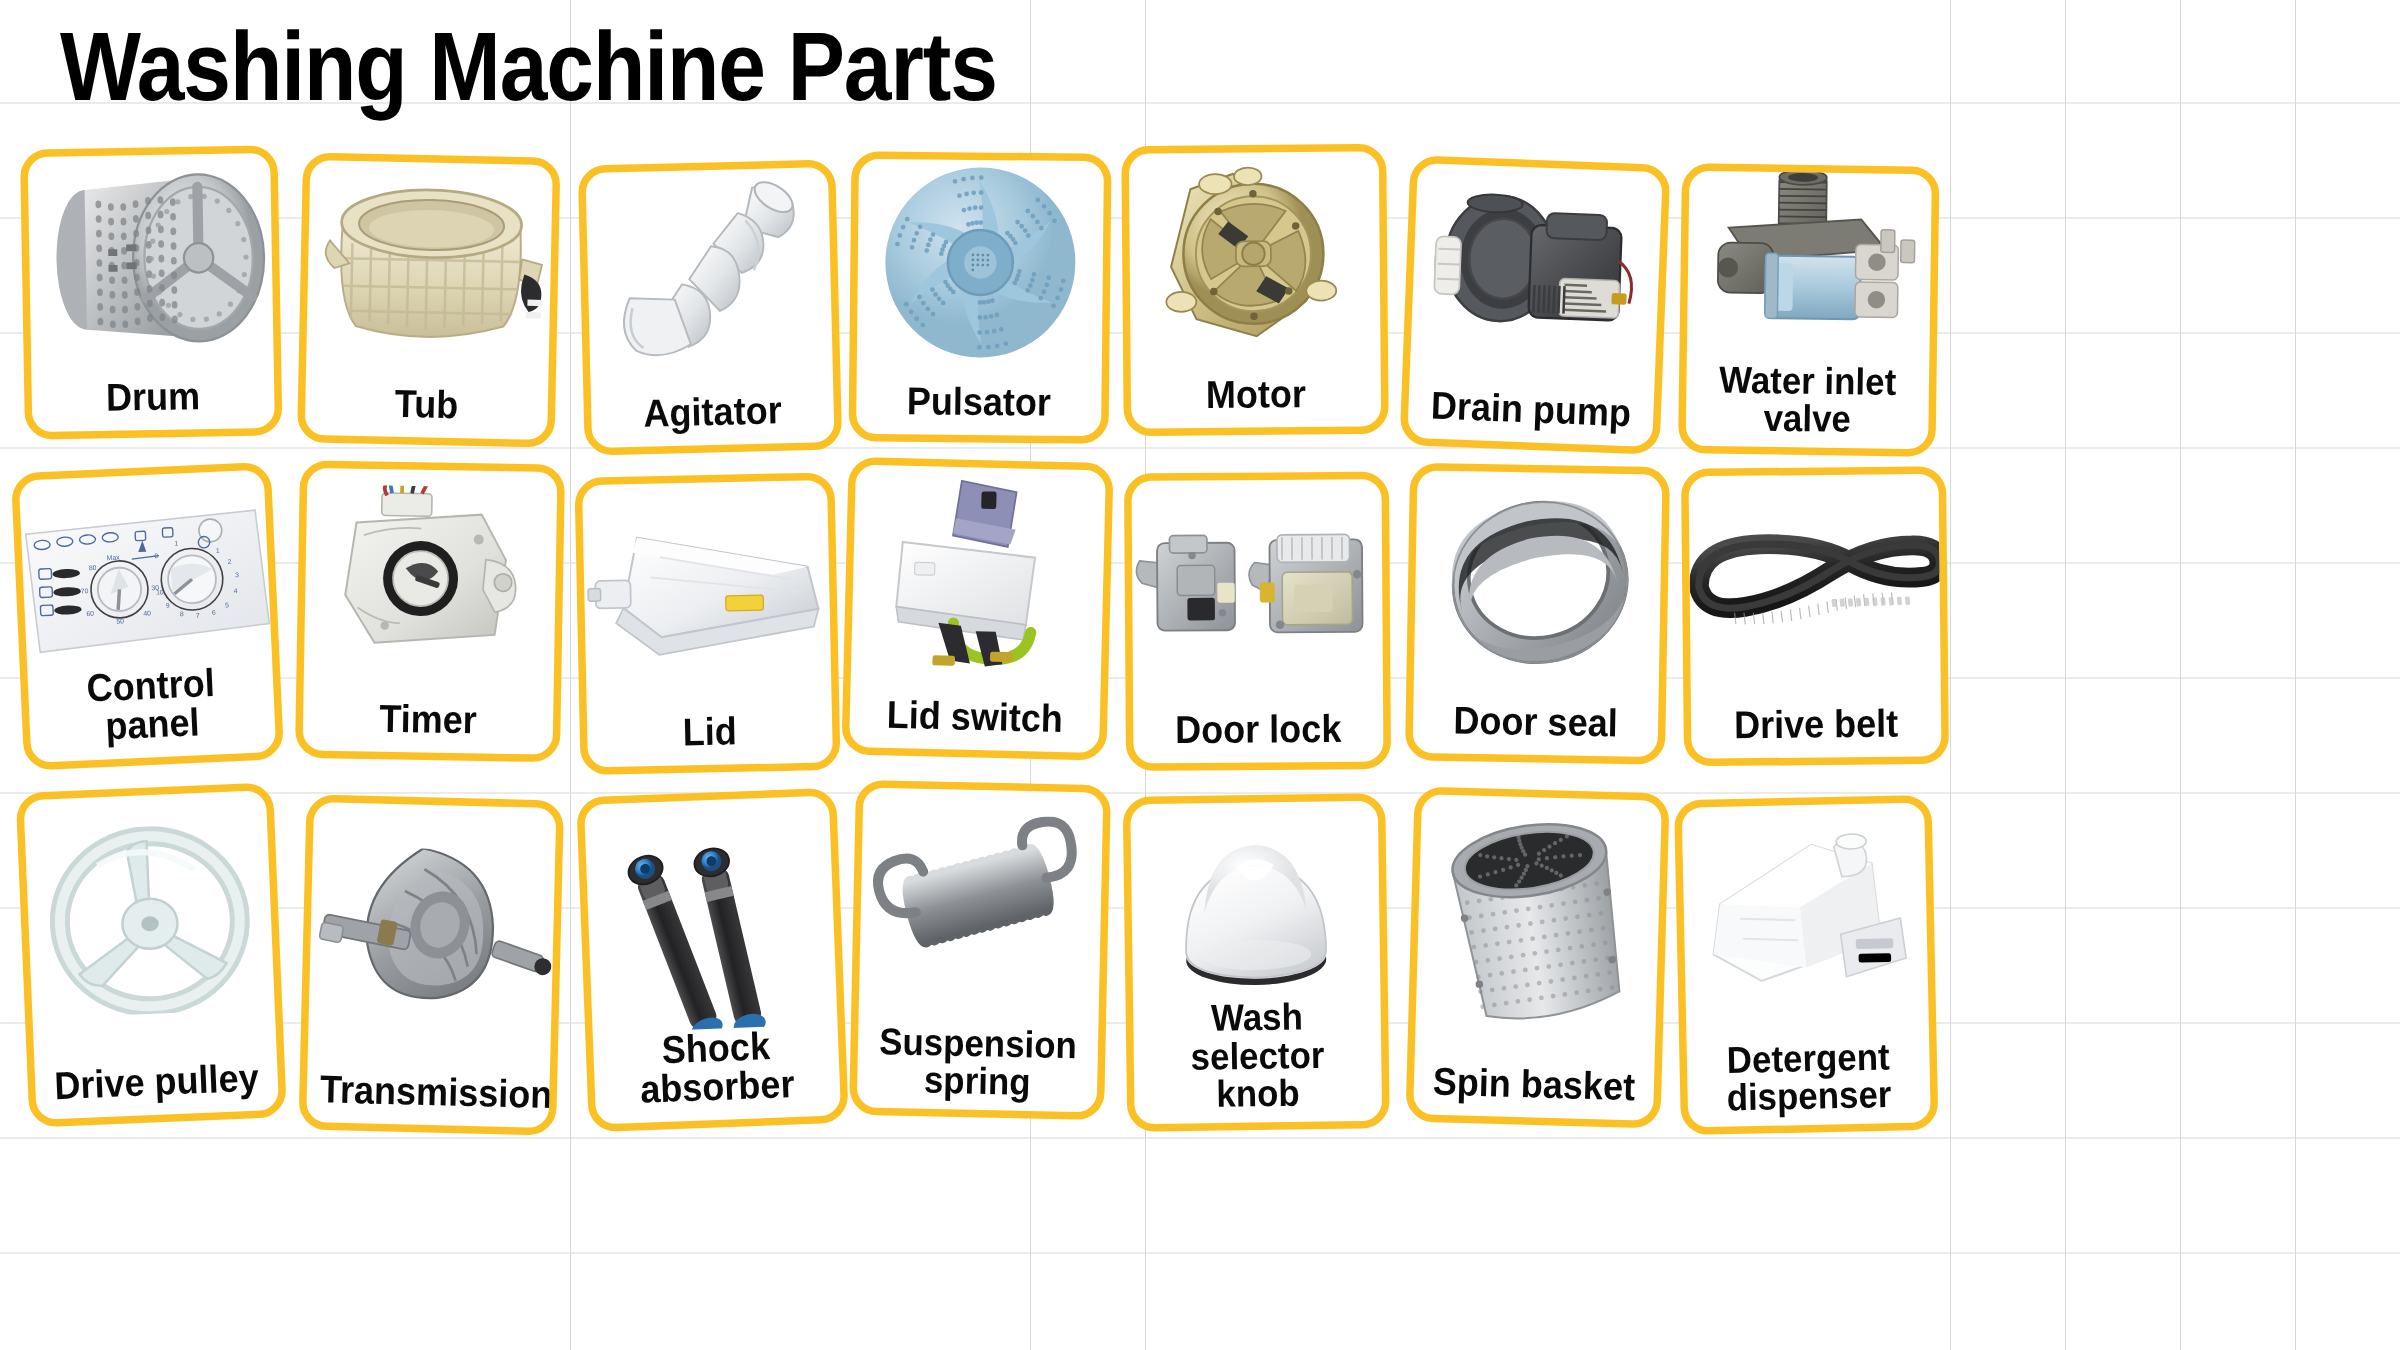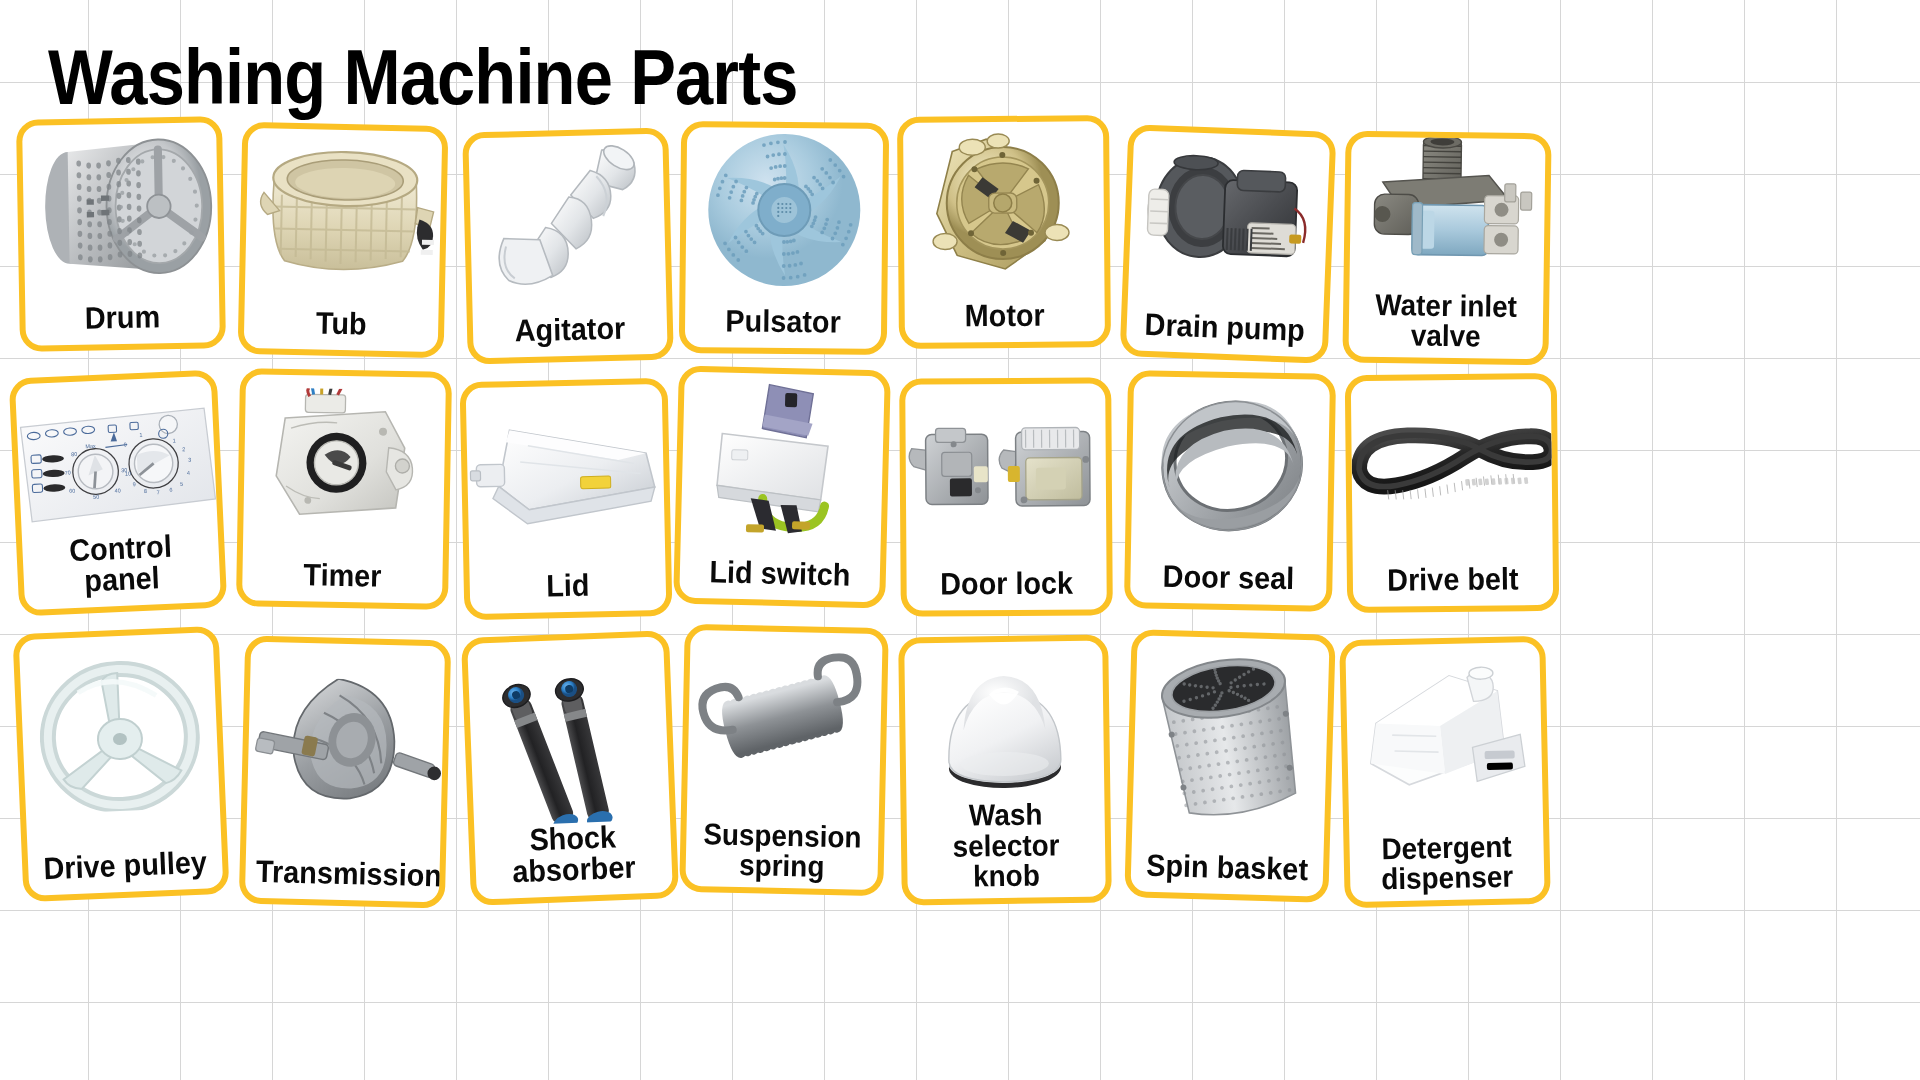--- a/index.html
+++ b/index.html
@@ -9,21 +9,21 @@
     background-color:#ffffff;
     background-image:
       linear-gradient(to right, #d6d6d6 1px, transparent 1px),
       linear-gradient(to bottom, #d6d6d6 1px, transparent 1px);
     background-size:92px 92px;
     background-position:-4px -10px;
     position:relative;
   }
 
   
-  #header { position:absolute; left:0; top:0; width:1920px; height:118px;margin-top:24px; }
+  #header { position:absolute; left:0; top:0; width:1920px; height:118px; }
   #page-title {
     position:absolute; left:48px; top:8px;
     font-size:78px; font-weight:bold;
     font-family:"Liberation Sans Narrow","Liberation Sans", sans-serif;
     transform:scaleX(.88); transform-origin:left top;
     letter-spacing:-1px; color:#000; white-space:nowrap;
   }
   #brand-badge {
     position:absolute; right:38px; top:26px;
     height:56px; padding:0 74px 0 30px;

